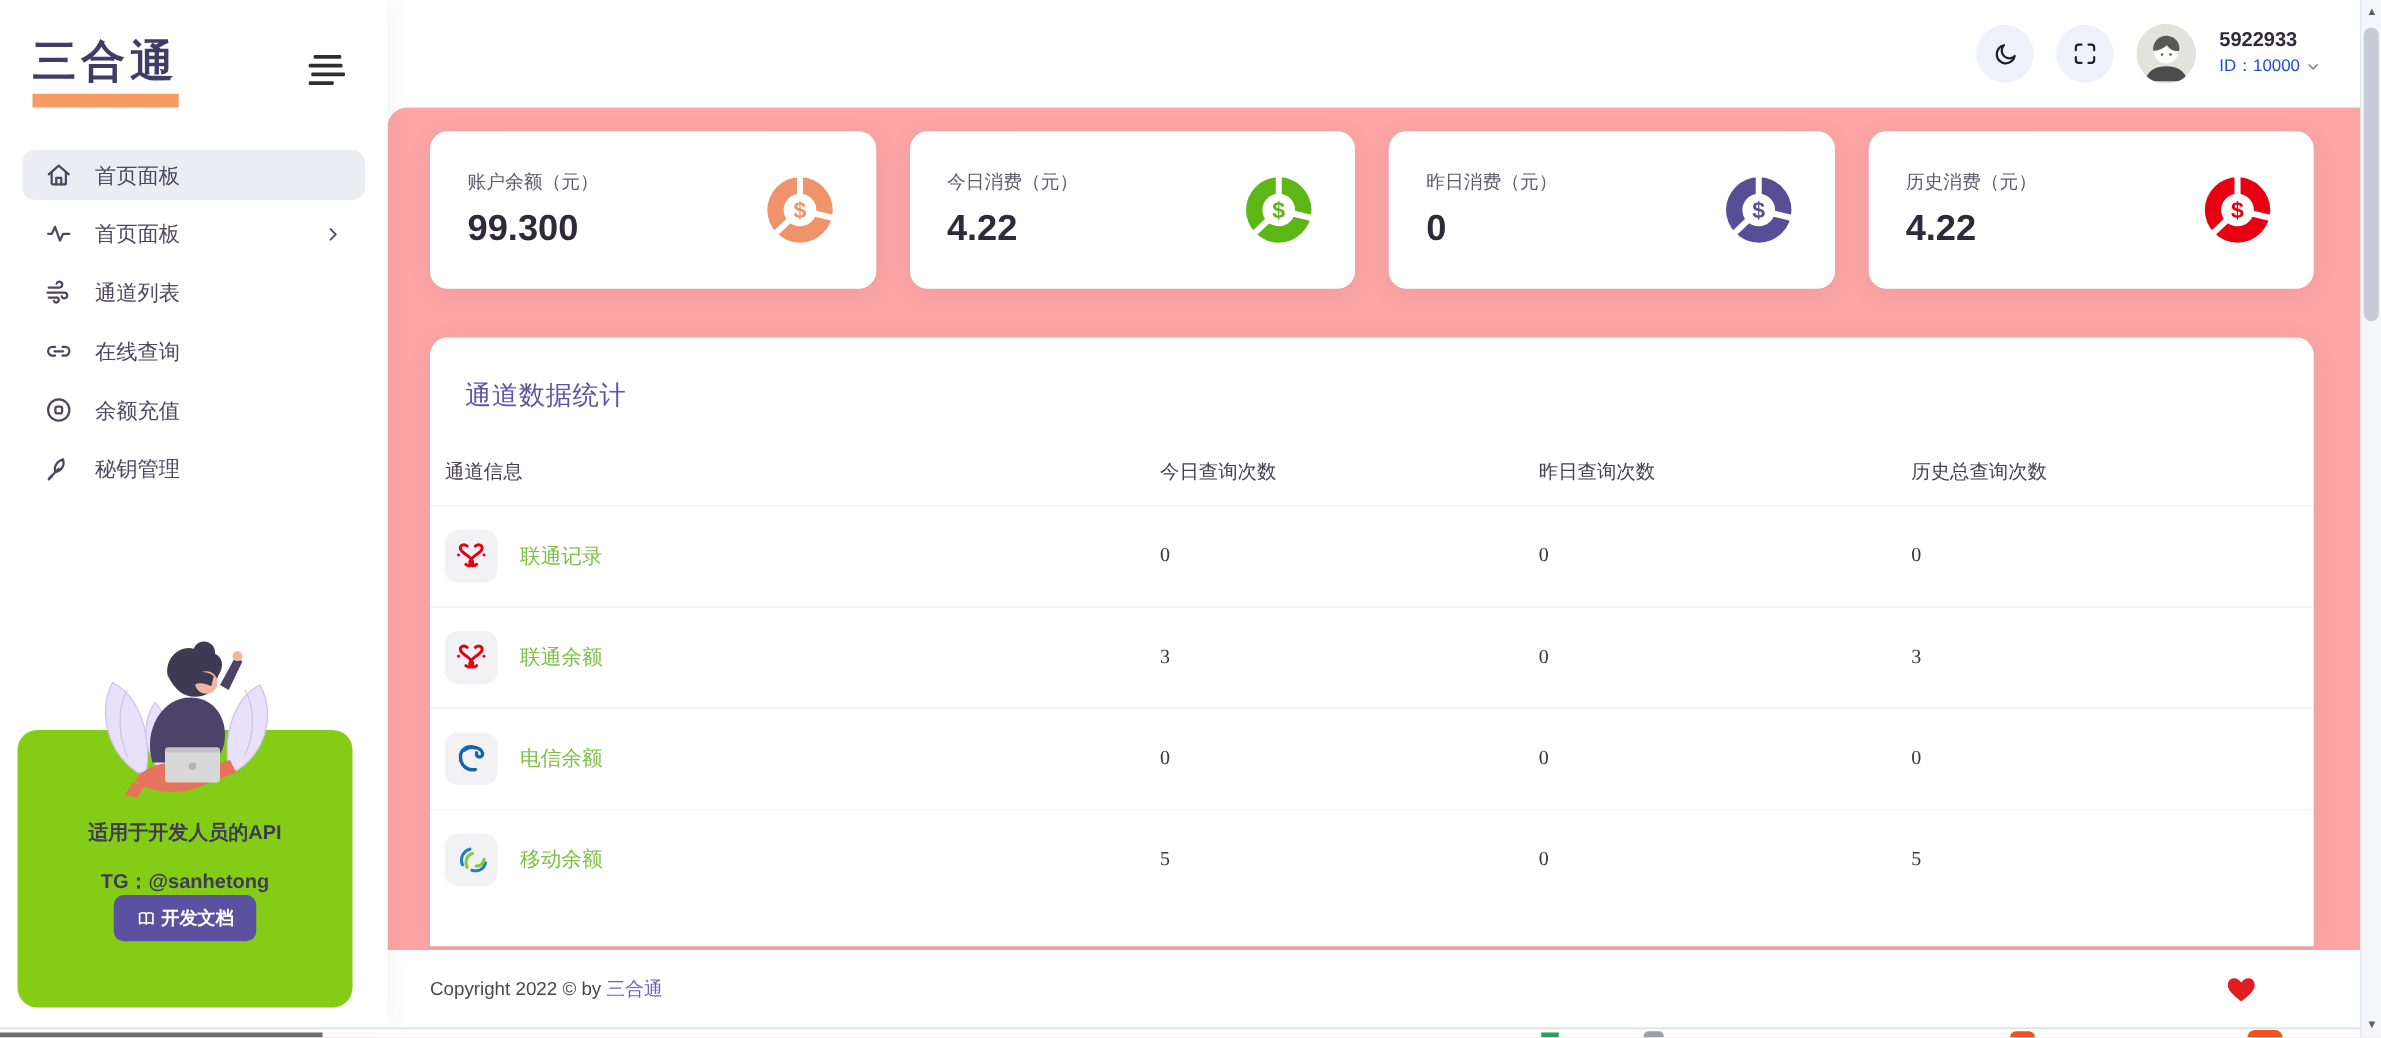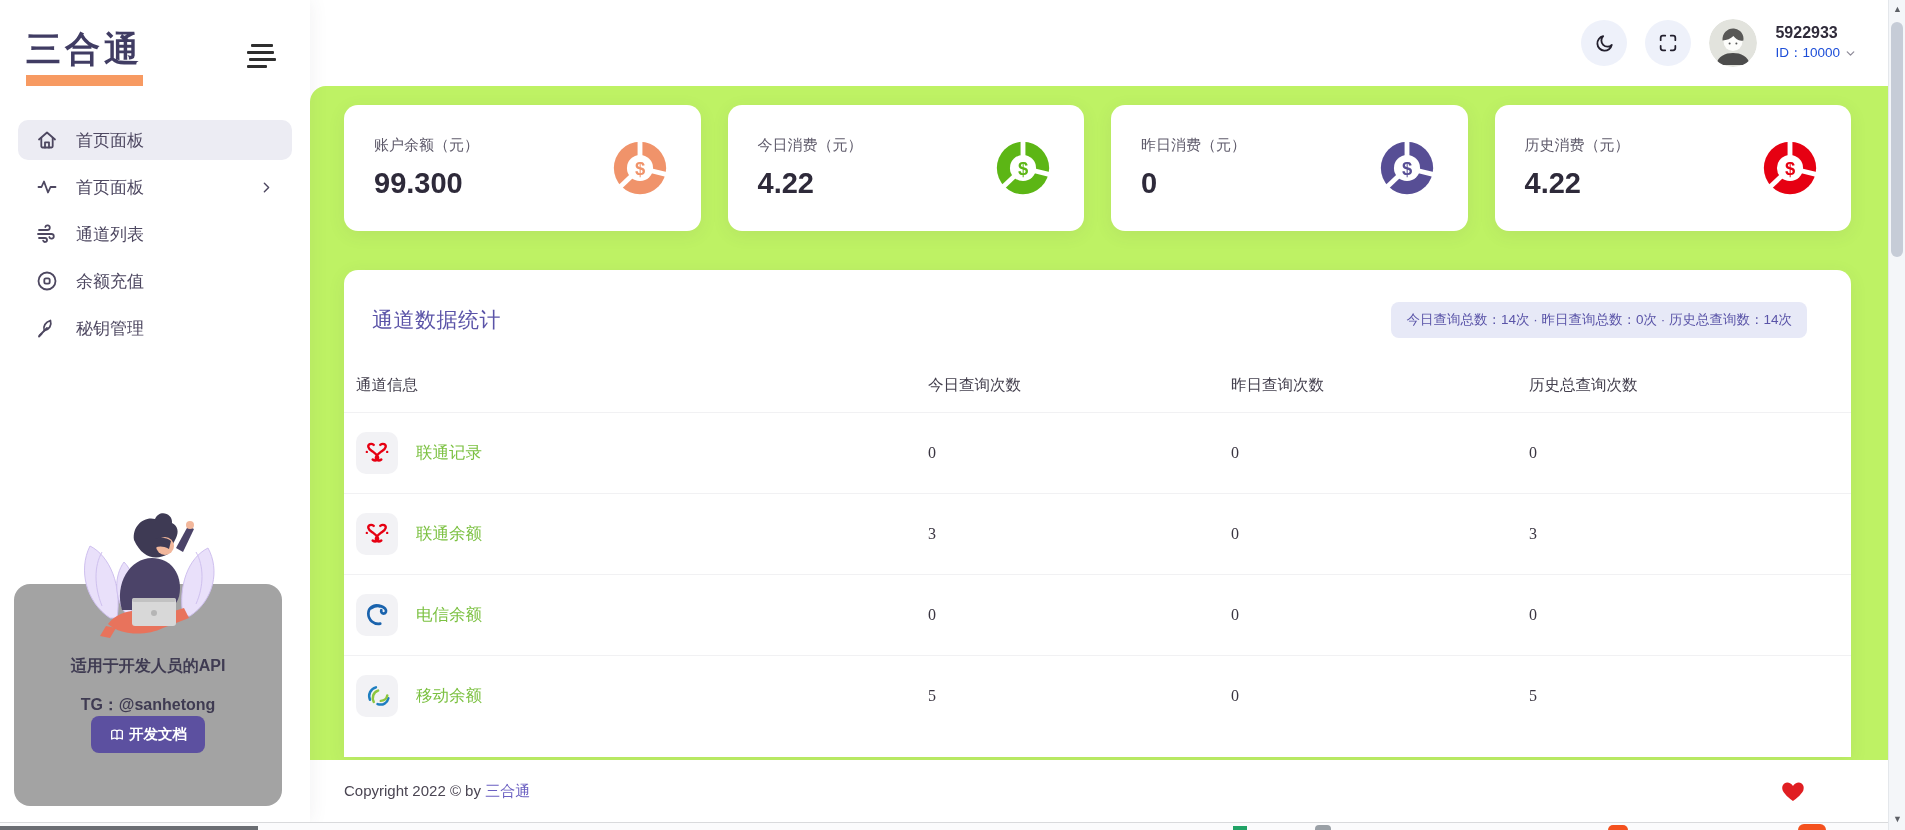--- a/index.html
+++ b/index.html
@@ -25,41 +25,41 @@
 
   .nav { margin-top:34px; }
   .nav-item { display:flex; align-items:center; gap:17px; height:40px;
     margin:0 18px 7px 18px; padding:0 17px; border-radius:10px;
     color:#4d4760; font-size:17px; cursor:pointer; }
   .nav-item.active { background:#ececf3; }
   .nav-item svg { flex:0 0 auto; }
   .nav-chevron { margin-left:auto; }
 
   .promo-card { position:absolute; left:14px; right:28px; bottom:16px; height:222px;
-    background:#a3a3a3; border-radius:16px; text-align:center; }
+    background:#84cc16; border-radius:16px; text-align:center; }
   .promo-illustration { position:absolute; left:50%; transform:translateX(-50%);
     bottom:150px; width:200px; height:150px; }
   .promo-line1 { margin-top:72px; font-size:16px; font-weight:600; color:#3f3b52; }
   .promo-line2 { margin-top:18px; font-size:16px; font-weight:700; color:#3f3b52; }
   .promo-btn { display:inline-flex; align-items:center; gap:4px;
     background:#5c50a0; color:#fff; font-size:14.5px; font-weight:700;
     padding:9px 18px; border-radius:8px; border:none; cursor:pointer; }
 
   
   .main { flex:1; display:flex; flex-direction:column; background:#fff; }
   .topbar { height:86px; display:flex; align-items:center; justify-content:flex-end;
     gap:18px; padding-right:48px; background:#fff; }
   .icon-btn { width:46px; height:46px; border-radius:50%; background:#eef1fa;
     display:flex; align-items:center; justify-content:center; cursor:pointer; }
   .avatar { width:48px; height:48px; border-radius:50%; overflow:hidden; cursor:pointer; }
   .user-block { cursor:pointer; }
   .user-name { font-size:16px; font-weight:700; color:#2f2b3a; }
   .user-id { display:flex; align-items:center; gap:4px; font-size:13.5px; color:#1d4ed8; margin-top:2px; }
 
-  .content { flex:1; background:#bef264; border-top-left-radius:16px;
+  .content { flex:1; background:#fca5a5; border-top-left-radius:16px;
     padding:19px 54px 0 34px; overflow:hidden; }
 
   .cards { display:flex; gap:27px; }
   .card { flex:1; height:126px; background:#fff; border-radius:14px;
     box-shadow:0 4px 18px rgba(75,70,92,.08); padding:24px 30px;
     display:flex; justify-content:space-between; align-items:center; }
   .card-label { font-size:15px; color:#5f5b6b; }
   .card-value { font-size:29px; font-weight:700; color:#2e2a3a; margin-top:12px; }
   .donut { width:62px; height:62px; }
 
@@ -153,20 +153,30 @@
       </div>
       <div class="nav-item">
         <span>
           <svg width="24" height="24" viewBox="0 0 24 24" fill="none" stroke="#4d4760" stroke-width="1.8" stroke-linecap="round" stroke-linejoin="round">
               <path d="M4 8h8.5a2.3 2.3 0 1 0-2.2-3"></path>
               <path d="M3 12h13.5a2.3 2.3 0 1 1-2.2 3"></path>
               <path d="M4 16h6a2 2 0 1 1-1.9 2.6"></path>
             </svg>
         </span>
         <span>通道列表</span>
+      </div>
+      <div class="nav-item">
+        <span>
+          <svg width="24" height="24" viewBox="0 0 24 24" fill="none" stroke="#4d4760" stroke-width="1.8" stroke-linecap="round" stroke-linejoin="round">
+              <path d="M9 8.5H7a3.5 3.5 0 0 0 0 7h2"></path>
+              <path d="M15 8.5h2a3.5 3.5 0 0 1 0 7h-2"></path>
+              <path d="M8.5 12h7"></path>
+            </svg>
+        </span>
+        <span>在线查询</span>
       </div>
       <div class="nav-item">
         <span>
           <svg width="24" height="24" viewBox="0 0 24 24" fill="none" stroke="#4d4760" stroke-width="1.8" stroke-linecap="round" stroke-linejoin="round">
               <circle cx="12" cy="12" r="8.5"></circle>
               <rect x="9.3" y="9.3" width="5.4" height="5.4" rx="1.6"></rect>
             </svg>
         </span>
         <span>余额充值</span>
       </div>
@@ -335,21 +345,20 @@
                 <circle cx="32" cy="32" r="13.5" fill="#fff"></circle>
                 <text x="32" y="39" text-anchor="middle" font-size="19" font-weight="bold" fill="currentColor">$</text>
               </svg>
           </span>
         </div>
       </div>
 
       <div class="panel">
         <div class="panel-head">
           <div class="panel-title">通道数据统计</div>
-          <div class="panel-pill">今日查询总数：14次 · 昨日查询总数：0次 · 历史总查询数：14次</div>
         </div>
 
         <div class="table">
           <div class="thead">
             <div>通道信息</div>
             <div>今日查询次数</div>
             <div>昨日查询次数</div>
             <div>历史总查询次数</div>
           </div>
 

